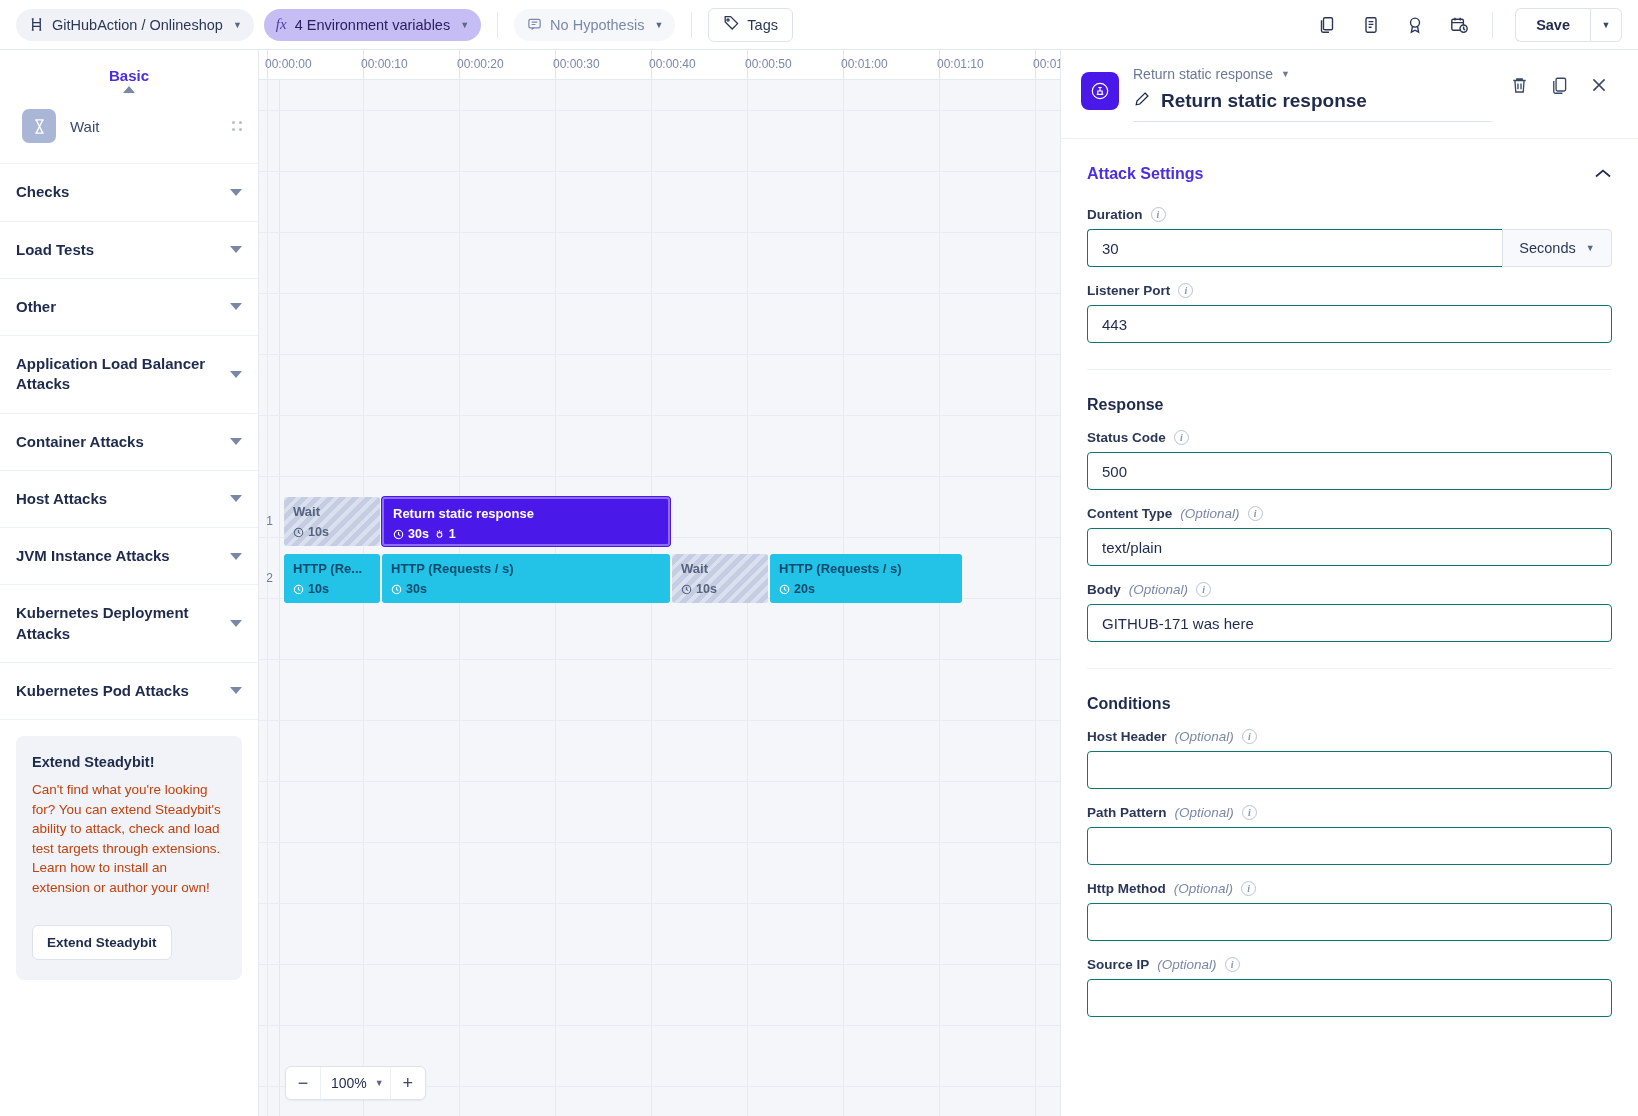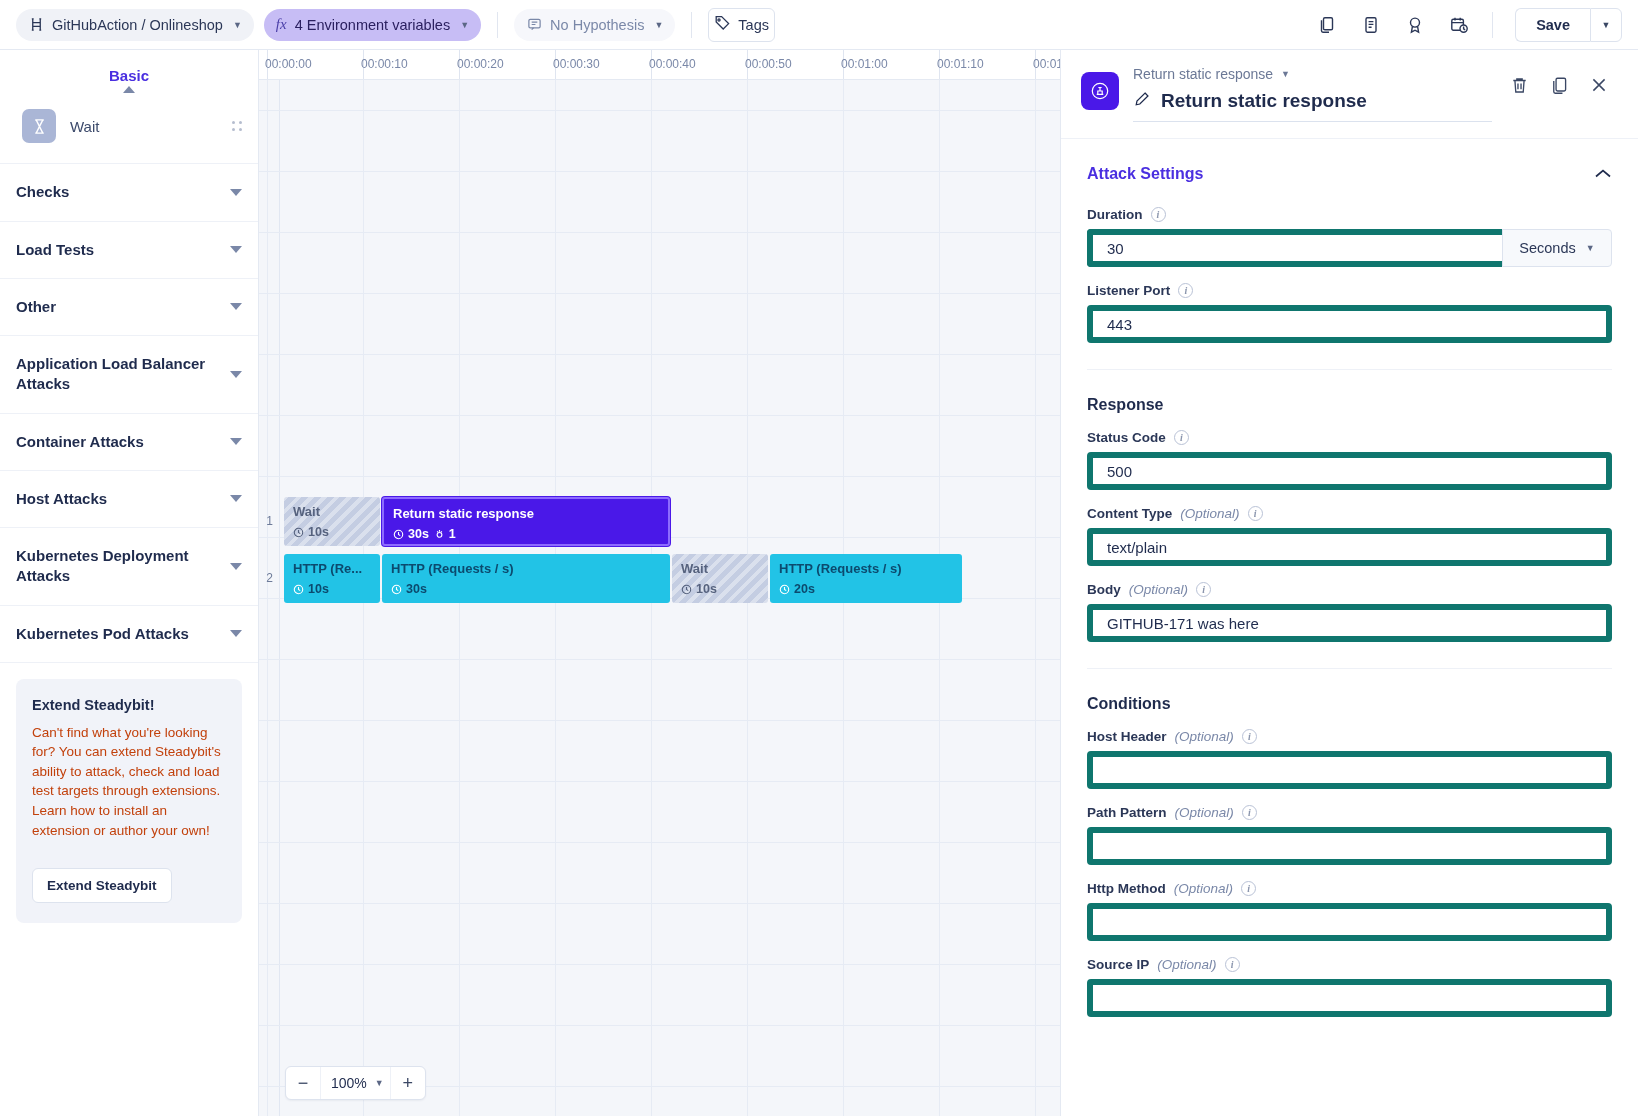--- a/index.html
+++ b/index.html
@@ -28,21 +28,21 @@
     font-size: 14.5px; white-space: nowrap; cursor: pointer;
   }
   .pill.accent { background: #c7bdf5; color: #2b2060; }
   .pill .caret { font-size: 9px; color: #5b6785; margin-left: 2px; }
   .pill .ic { display: inline-flex; width: 16px; height: 16px; align-items: center; justify-content: center; }
   .pill .ic svg { display: block; }
   .fx { font-style: italic; font-family: "Liberation Serif", serif; font-size: 15px; color: #4b3fa8; }
   .vsep { width: 1px; height: 26px; background: #e1e6f0; margin: 0 6px; }
   .tagbtn {
     display: flex; align-items: center; gap: 8px;
-    height: 34px; padding: 0 5px; border: 1px solid #dde3ee; border-radius: 6px;
+    height: 34px; padding: 0 14px; border: 1px solid #dde3ee; border-radius: 6px;
     background: #fff; font-size: 14.5px; color: #2b3757; cursor: pointer;
   }
   .spacer { flex: 1; }
   .icobtn { width: 34px; height: 34px; display:flex; align-items:center; justify-content:center; cursor:pointer; color:#2b3757; }
   .savewrap { display: flex; align-items: stretch; margin-left: 6px; }
   .savebtn {
     height: 34px; padding: 0 20px; border: 1px solid #dde3ee; border-right: none;
     border-radius: 6px 0 0 6px; background: #fff; font-size: 14.5px; font-weight: bold;
     color: #1f2b4d; cursor: pointer; display:flex; align-items:center;
   }
@@ -152,21 +152,21 @@
   .chev { color: #1f2b4d; font-size: 15px; }
   .fld { margin-top: 16px; }
   .fld-label { display: flex; align-items: center; gap: 8px; font-size: 13.5px; font-weight: bold; color: #2b3757; margin-bottom: 7px; }
   .opt { font-style: italic; font-weight: normal; color: #7a88a8; }
   .info {
     width: 15px; height: 15px; border-radius: 50%; border: 1px solid #b9c2d6;
     color: #8a95ad; font-size: 10px; font-style: italic; font-family: "Liberation Serif", serif;
     display: inline-flex; align-items: center; justify-content: center; cursor: pointer;
   }
   .inp {
-    width: 100%; height: 38px; border: 6px solid #0f766e; border-radius: 4px;
+    width: 100%; height: 38px; border: 1px solid #0f766e; border-radius: 4px;
     background: #fff; padding: 0 14px; font-size: 15px; color: #1f2b4d;
     font-family: "Liberation Sans", sans-serif;
   }
   .inp::placeholder { color: #b3bccf; }
   .inp-row { display: flex; }
   .inp-row .inp { border-radius: 4px 0 0 4px; border-right: none; }
   .unit {
     height: 38px; min-width: 110px; border: 1px solid #dde3ee; border-radius: 0 4px 4px 0;
     background: #f7f9fc; display: flex; align-items: center; justify-content: center; gap: 10px;
     font-size: 14.5px; color: #2b3757; cursor: pointer;
@@ -299,20 +299,24 @@
         <div class="cat">
           <span class="cat-title">Application Load Balancer Attacks</span>
           <span class="tri"></span>
         </div>
         <div class="cat">
           <span class="cat-title">Container Attacks</span>
           <span class="tri"></span>
         </div>
         <div class="cat">
           <span class="cat-title">Host Attacks</span>
+          <span class="tri"></span>
+        </div>
+        <div class="cat">
+          <span class="cat-title">JVM Instance Attacks</span>
           <span class="tri"></span>
         </div>
         <div class="cat">
           <span class="cat-title">Kubernetes Deployment Attacks</span>
           <span class="tri"></span>
         </div>
         <div class="cat">
           <span class="cat-title">Kubernetes Pod Attacks</span>
           <span class="tri"></span>
         </div>

